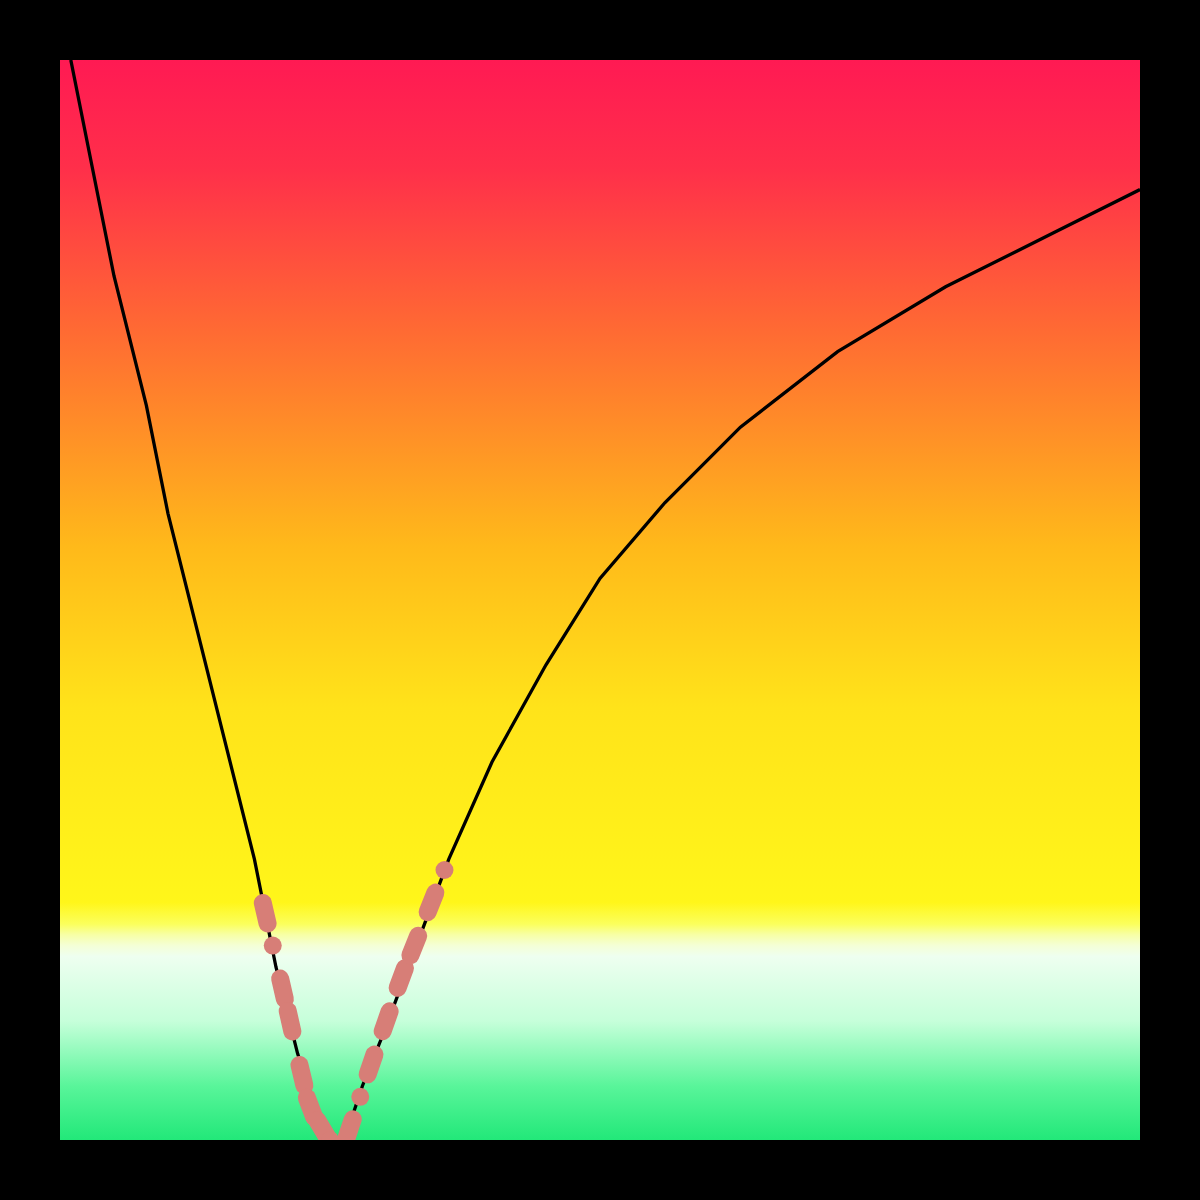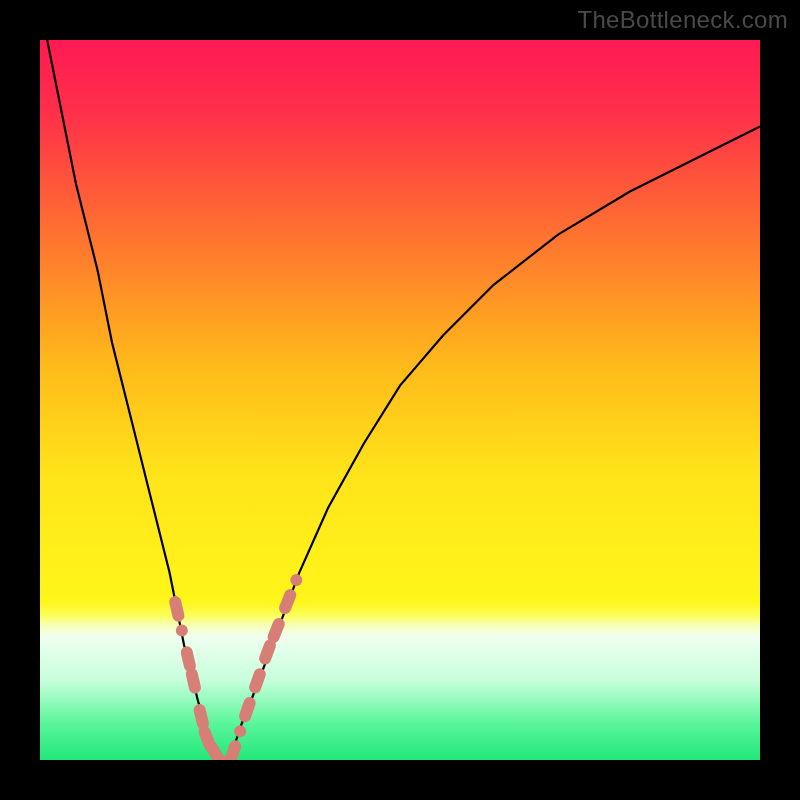--- a/index.html
+++ b/index.html
@@ -54,21 +54,20 @@
   }
   .marker-dot {
     fill: #d77e77;
     stroke: none;
   }
 </style>
 </head>
 <body>
 
 <div class="outer">
-  <div class="watermark">TheBottleneck.com</div>
 
   <div class="plot">
     <svg class="gradient" viewBox="0 0 720 720" preserveAspectRatio="none">
       <defs>
         <linearGradient id="bg-grad" x1="0" y1="0" x2="0" y2="1">
             <stop offset="0%" stop-color="#ff1a53"></stop>
             <stop offset="10%" stop-color="#ff2f4a"></stop>
             <stop offset="25%" stop-color="#ff6a33"></stop>
             <stop offset="45%" stop-color="#ffb91a"></stop>
             <stop offset="60%" stop-color="#ffe31a"></stop>

